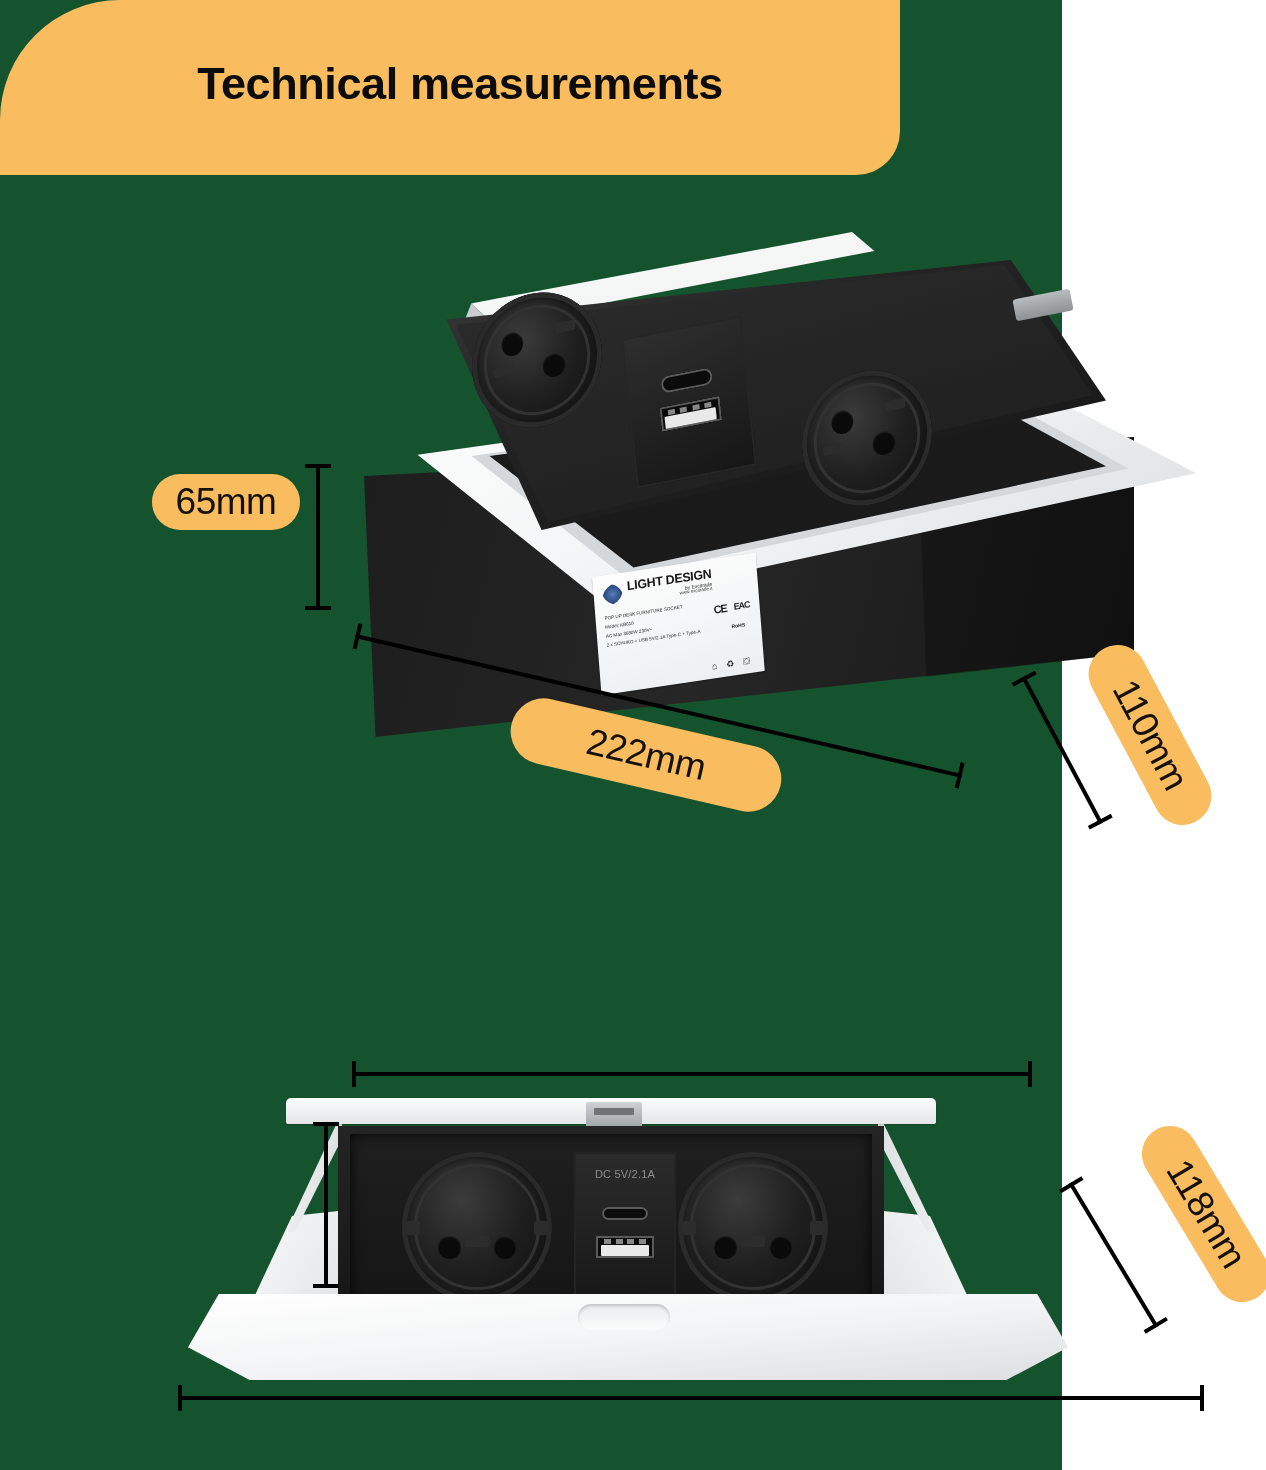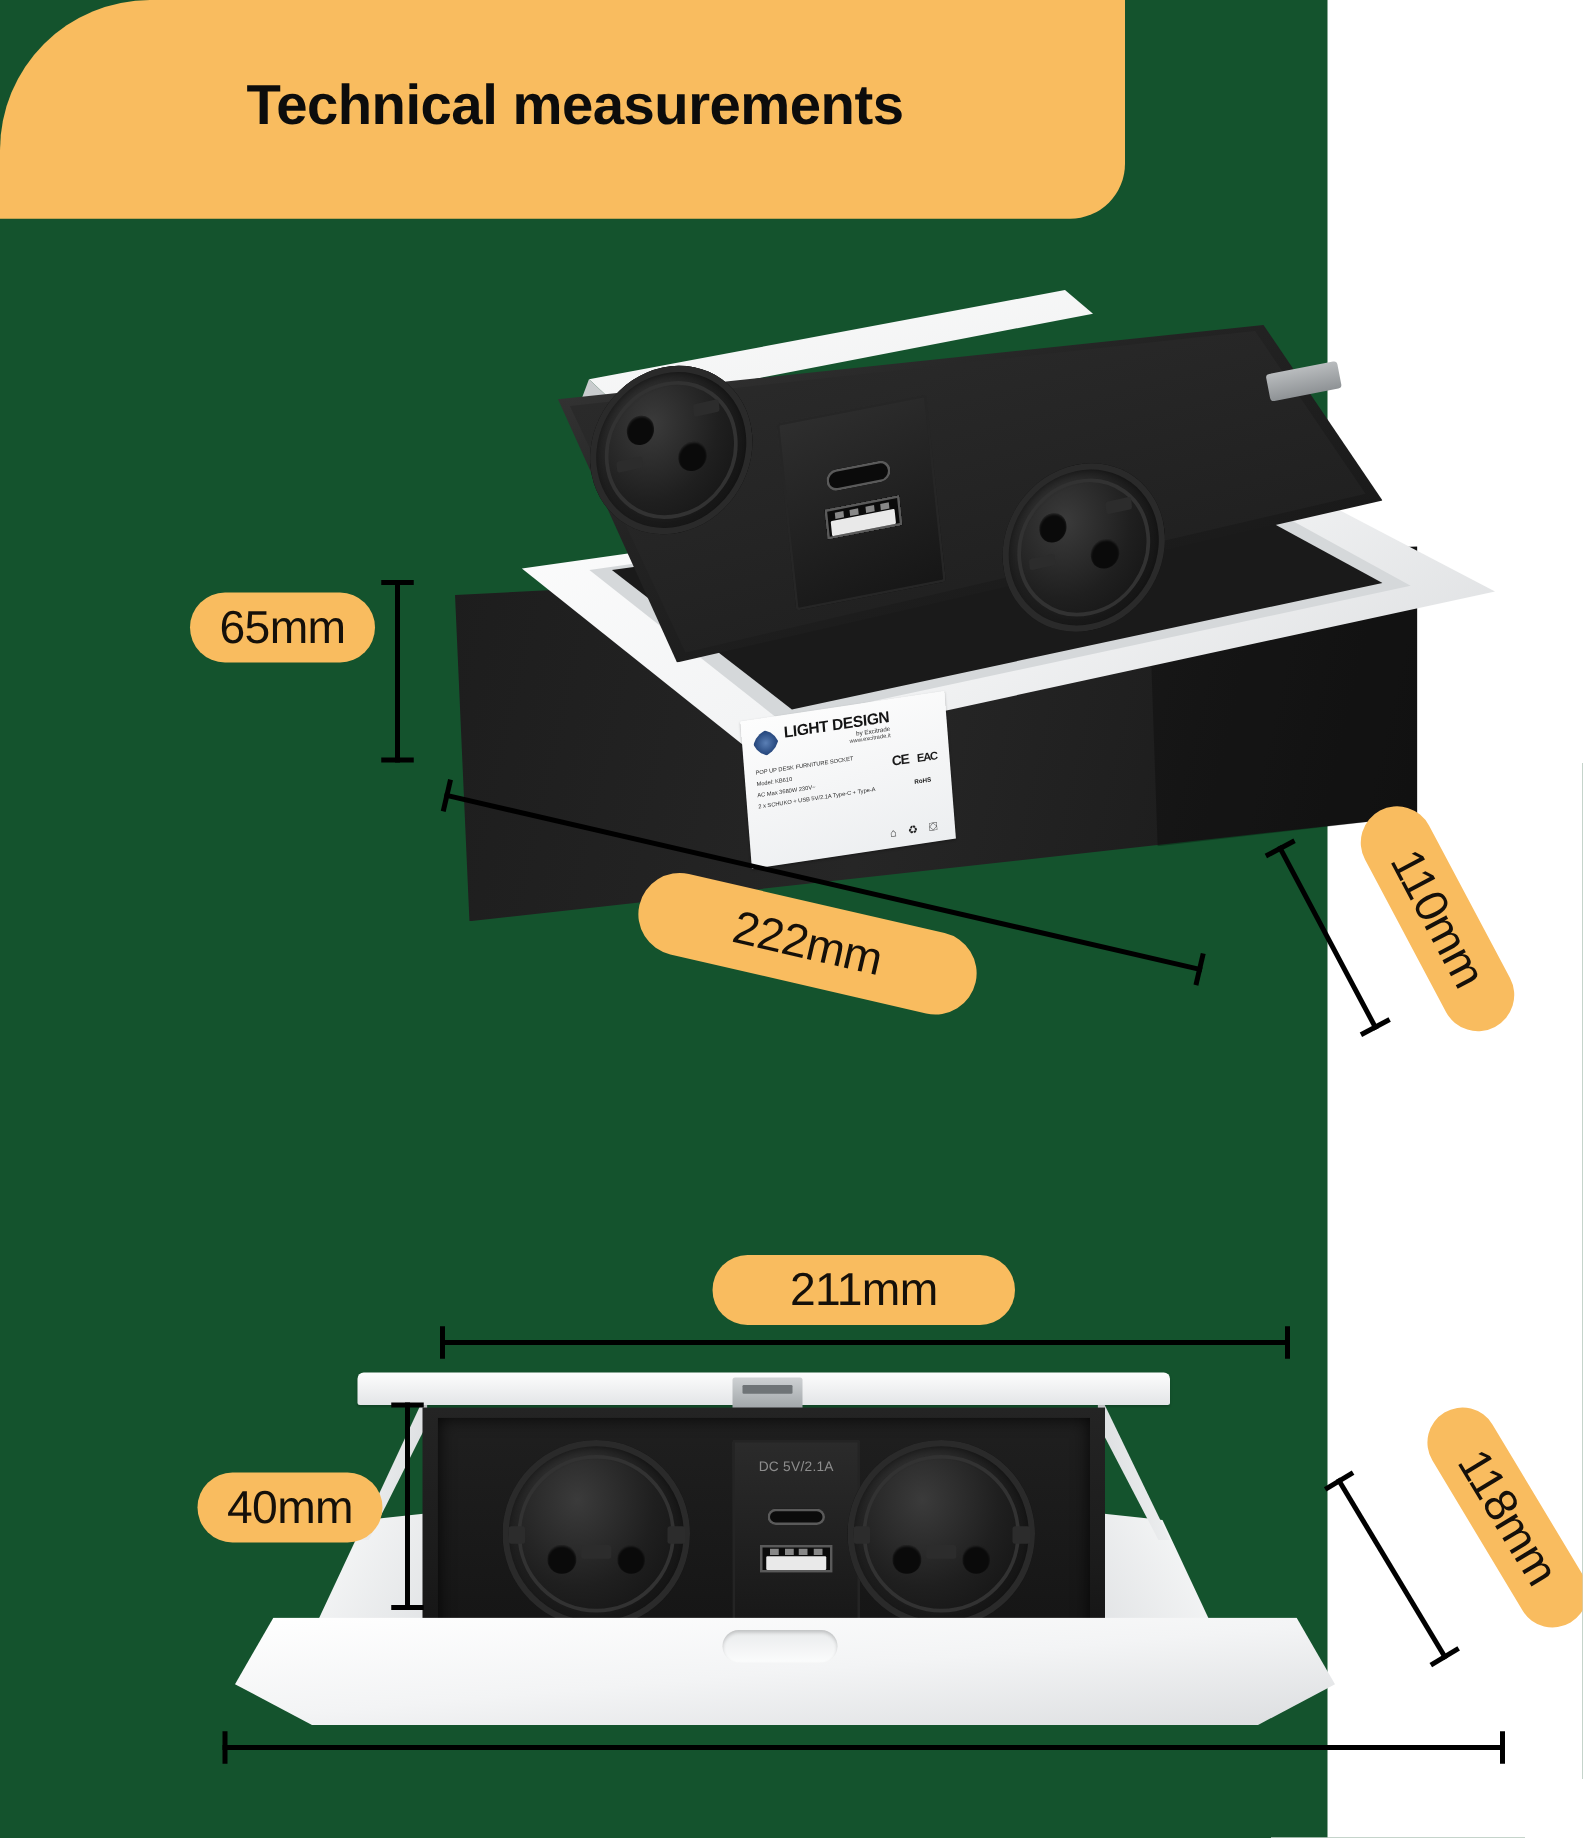--- a/index.html
+++ b/index.html
@@ -245,21 +245,21 @@
   }
   .p2-notch {
     position: absolute; left: 400px; top: 214px; width: 92px; height: 26px;
     border-radius: 999px;
     background: linear-gradient(180deg,#e9ebec,#fbfcfc);
     box-shadow: inset 0 2px 3px rgba(0,0,0,.18);
   }
   .p2-sock1 { left: 224px; top: 62px; width: 150px; height: 150px; }
   .p2-sock2 { left: 500px; top: 62px; width: 150px; height: 150px; }
   .p2-usb {
-    position: absolute; left: 408px; top: 62px; width: 102px; height: 152px;
+    position: absolute; left: 396px; top: 62px; width: 102px; height: 152px;
     background: linear-gradient(180deg,#2b2b2b,#171717);
     border-radius: 2px; box-shadow: inset 0 0 0 2px #242424;
   }
   .p2-usb-label {
     position: absolute; left: 0; top: 16px; width: 100%;
     text-align: center; font-size: 11px; color: #8d8d8d; letter-spacing: .2px;
   }
 </style>
 </head>
 <body>
@@ -408,26 +408,24 @@
       <div class="earth" style="left:88%;top:46%;width:9%;height:9%;"></div>
     </div>
 
     <div class="p2-flange"></div>
     <div class="p2-notch"></div>
   </div>
 
   <div class="dimline dim-h" style="left:352px; top:1072px; width:680px;"></div>
   <div class="cap cap-v" style="left:352px; top:1061px;"></div>
   <div class="cap cap-v" style="left:1028px; top:1061px;"></div>
-  <div class="pill" style="left:570px; top:1004px; width:242px; height:56px;">211mm</div>
 
   <div class="dimline dim-v" style="left:324px; top:1122px; height:166px;"></div>
   <div class="cap cap-h" style="left:313px; top:1122px;"></div>
   <div class="cap cap-h" style="left:313px; top:1284px;"></div>
-  <div class="pill" style="left:158px; top:1178px; width:148px; height:56px;">40mm</div>
 
   <div class="rotwrap" style="left:1072px; top:1182px; transform: rotate(59deg);">
     <div class="dimline dim-h" style="left:0; top:0; width:168px;"></div>
     <div class="cap cap-v" style="left:0px; top:-11px;"></div>
     <div class="cap cap-v" style="left:164px; top:-11px;"></div>
   </div>
   <div class="pill" style="left:1108px; top:1186px; width:196px; height:56px; transform: rotate(59deg);">118mm</div>
 
   <div class="dimline dim-h" style="left:178px; top:1396px; width:1026px;"></div>
   <div class="cap cap-v" style="left:178px; top:1385px;"></div>

